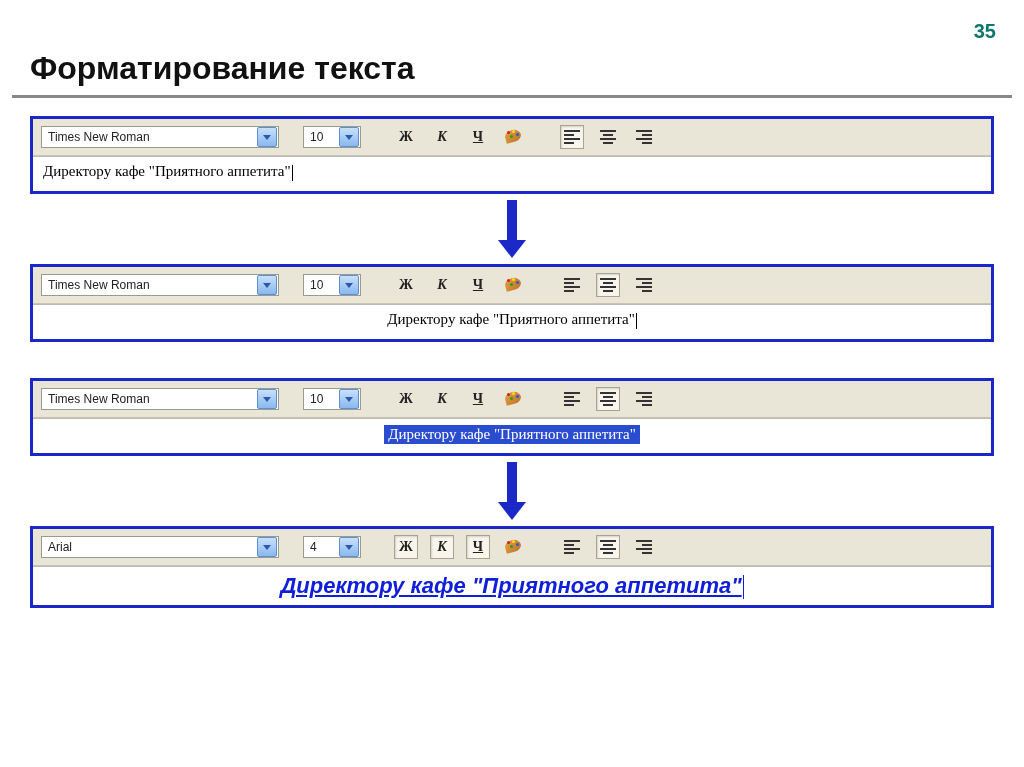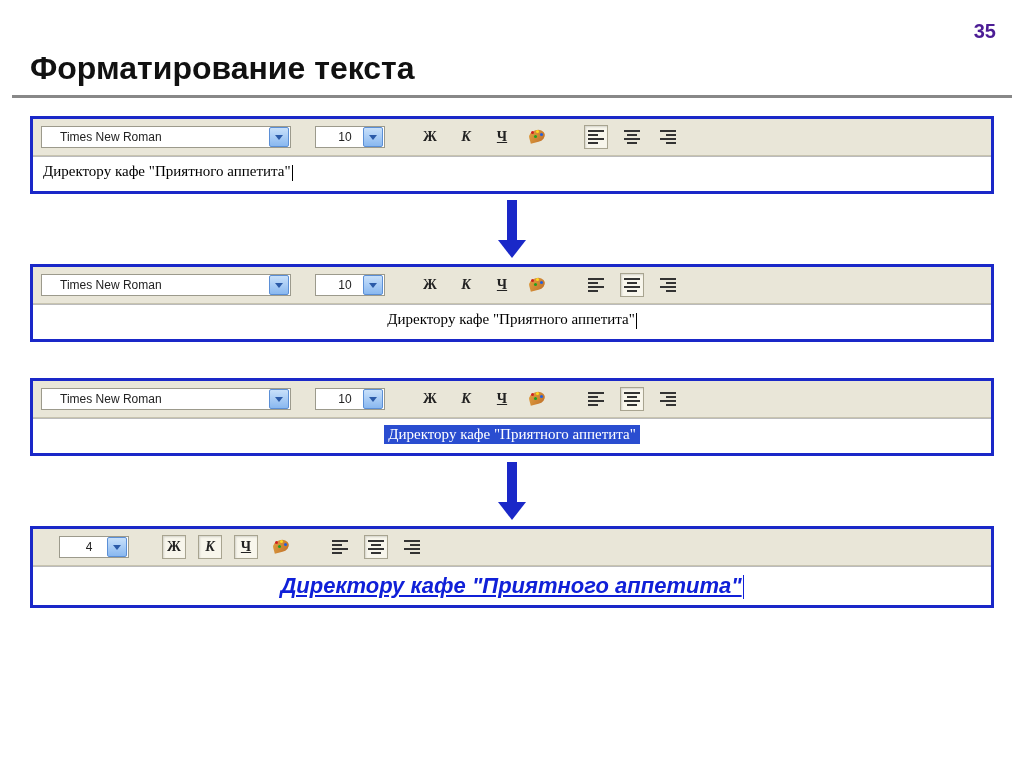--- a/index.html
+++ b/index.html
@@ -8,21 +8,21 @@
     background: white;
     font-family: Arial, sans-serif;
     width: 1024px;
   }
   .page-num {
     position: absolute;
     top: 20px;
     right: 28px;
     font-size: 20px;
     font-weight: bold;
-    color: #4c1d95;
+    color: #0f766e;
   }
   .title {
     font-size: 32px;
     font-weight: bold;
     color: #111;
     margin: 50px 0 8px 30px;
     font-family: Arial, sans-serif;
   }
   .title-divider {
     border: none;
@@ -46,42 +46,41 @@
     border-bottom: 1px solid #c8c4b0;
   }
   .dropdown {
     display: flex;
     align-items: center;
     background: white;
     border: 1px solid #9c9a8c;
     height: 20px;
     font-family: Tahoma, Arial, sans-serif;
     font-size: 12px;
-    padding-left: 12px;
   }
   .dropdown-text {
     padding: 0 6px;
     color: #222;
     white-space: nowrap;
   }
   .dropdown-arrow {
     width: 18px;
     height: 18px;
     background: linear-gradient(#c8e0fa, #89b8f0);
     border: 1px solid #5b8fd6;
     display: flex;
     align-items: center;
     justify-content: center;
     margin: 1px;
     border-radius: 2px;
   }
   .font-dd { width: 236px; }
   .font-dd .dropdown-text { flex: 1; }
   .size-dd { width: 56px; margin-left: 18px; }
-  .size-dd .dropdown-text { flex: 1; text-align: center; }
+  .size-dd .dropdown-text { flex: 1; }
   .gap { width: 18px; }
   .btn {
     width: 22px;
     height: 22px;
     display: flex;
     align-items: center;
     justify-content: center;
     font-family: 'Times New Roman', serif;
     font-size: 14px;
     font-weight: bold;
@@ -366,20 +365,26 @@
         </div>
     </div>
     <div class="textarea sample3wrap"><span class="sample3">Директору кафе "Приятного аппетита"</span></div>
   </div>
     <div class="arrow-down">
     <div class="arrow-shaft" style="height:40px"></div>
     <div class="arrow-head"></div>
   </div>
     <div class="panel">
     <div class="toolbar">
+      <div class="dropdown font-dd">
+        <span class="dropdown-text">Arial</span>
+        <span class="dropdown-arrow">
+            <span class="chevron"></span>
+          </span>
+      </div>
       <div class="dropdown size-dd">
         <span class="dropdown-text">4</span>
         <span class="dropdown-arrow">
             <span class="chevron"></span>
           </span>
       </div>
       <div class="gap"></div>
       <div class="btn pressed">Ж</div>
       <div class="btn italic pressed">К</div>
       <div class="btn underline pressed">Ч</div>

